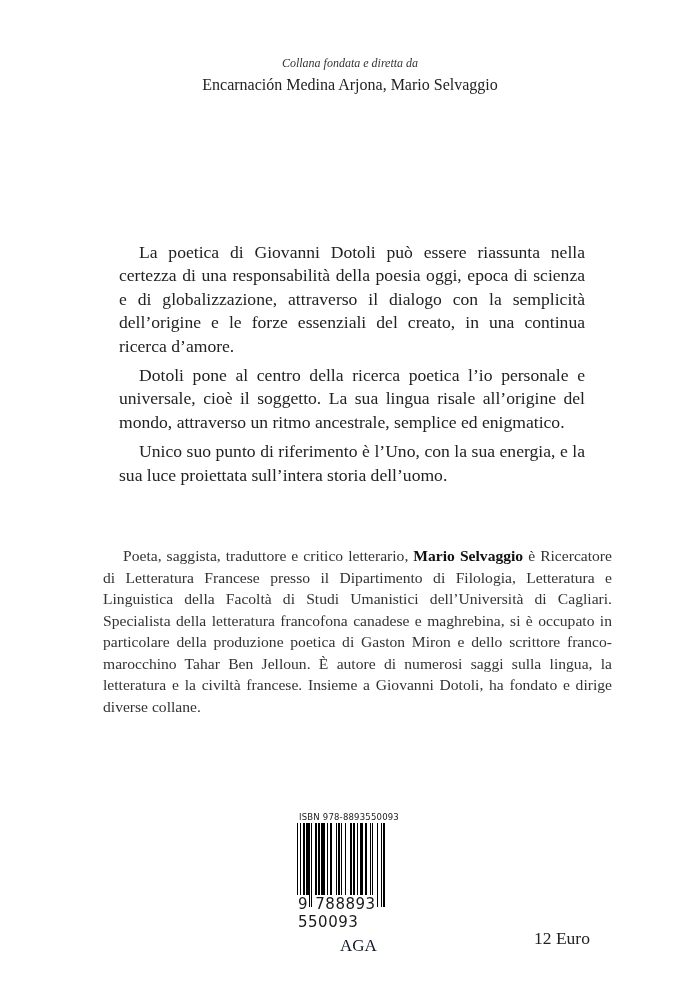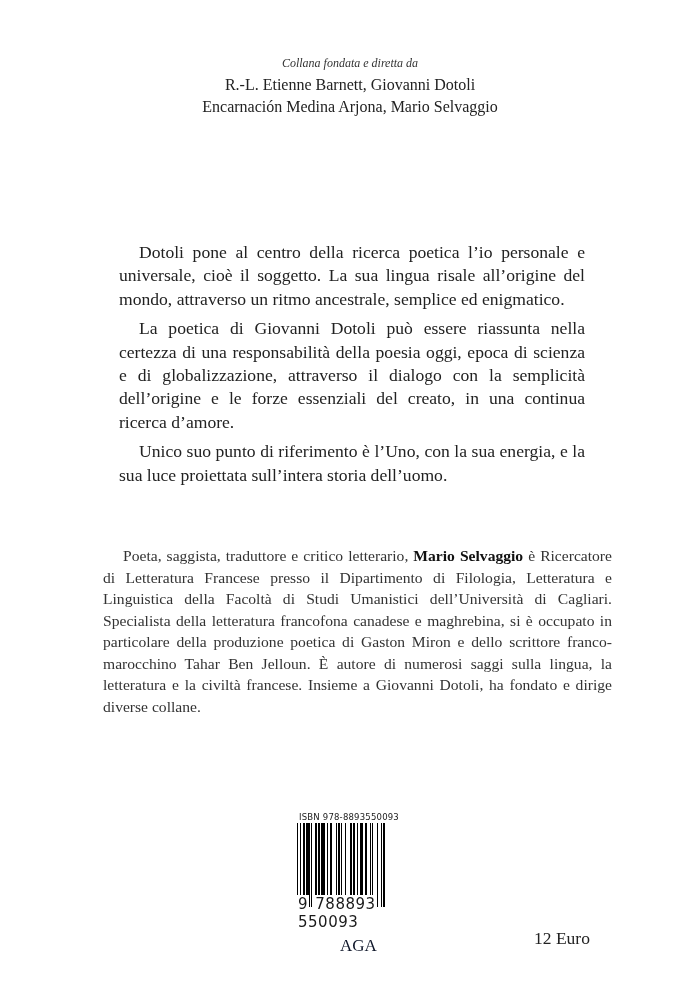--- a/index.html
+++ b/index.html
@@ -23,27 +23,26 @@
   .isbn-bottom { font-family:"DejaVu Sans",sans-serif; font-size:15px; margin-top:-12px; background:transparent; letter-spacing:0.5px; }
   .isbn-bottom span { background:#fff; padding:0 1px; }
   .publisher { position:absolute; top:936px; left:340px; font-size:17px; color:#0f172a;text-align:center; }
   .price { position:absolute; top:928px; left:534px; font-size:17.5px; color:#222; }
 </style>
 </head>
 <body>
 
 <div class="header">
   <div class="series-sub">Collana fondata e diretta da</div>
-  <div class="series-dir">R.-L. Etienne Barnett, Giovanni Dotoli</div>
   <div class="series-dir">Encarnación Medina Arjona, Mario Selvaggio</div>
 </div>
 
 <div class="blurb">
+  <p>La poetica di Giovanni Dotoli può essere riassunta nella certezza di una responsabilità della poesia oggi, epoca di scienza e di globalizzazione, attraverso il dialogo con la semplicità dell’origine e le forze essenziali del creato, in una continua ricerca d’amore.</p>
   <p>Dotoli pone al centro della ricerca poetica l’io personale e universale, cioè il soggetto. La sua lingua risale all’origine del mondo, attraverso un ritmo ancestrale, semplice ed enigmatico.</p>
-  <p>La poetica di Giovanni Dotoli può essere riassunta nella certezza di una responsabilità della poesia oggi, epoca di scienza e di globalizzazione, attraverso il dialogo con la semplicità dell’origine e le forze essenziali del creato, in una continua ricerca d’amore.</p>
   <p>Unico suo punto di riferimento è l’Uno, con la sua energia, e la sua luce proiettata sull’intera storia dell’uomo.</p>
 </div>
 
 <div class="bio">
   <p><span>Poeta, saggista, traduttore e critico letterario, </span><b>Mario Selvaggio</b><span> è Ricercatore di Letteratura Francese presso il Dipartimento di Filologia, Letteratura e Linguistica della Facoltà di Studi Umanistici dell’Università di Cagliari. Specialista della letteratura francofona canadese e maghrebina, si è occupato in particolare della produzione poetica di Gaston Miron e dello scrittore franco-marocchino Tahar Ben Jelloun. È autore di numerosi saggi sulla lingua, la letteratura e la civiltà francese. Insieme a Giovanni Dotoli, ha fondato e dirige diverse collane.</span></p>
 </div>
 
 <div class="barcode">
   <div class="isbn-top">ISBN 978-8893550093</div>
   <div class="bars" id="bars">

